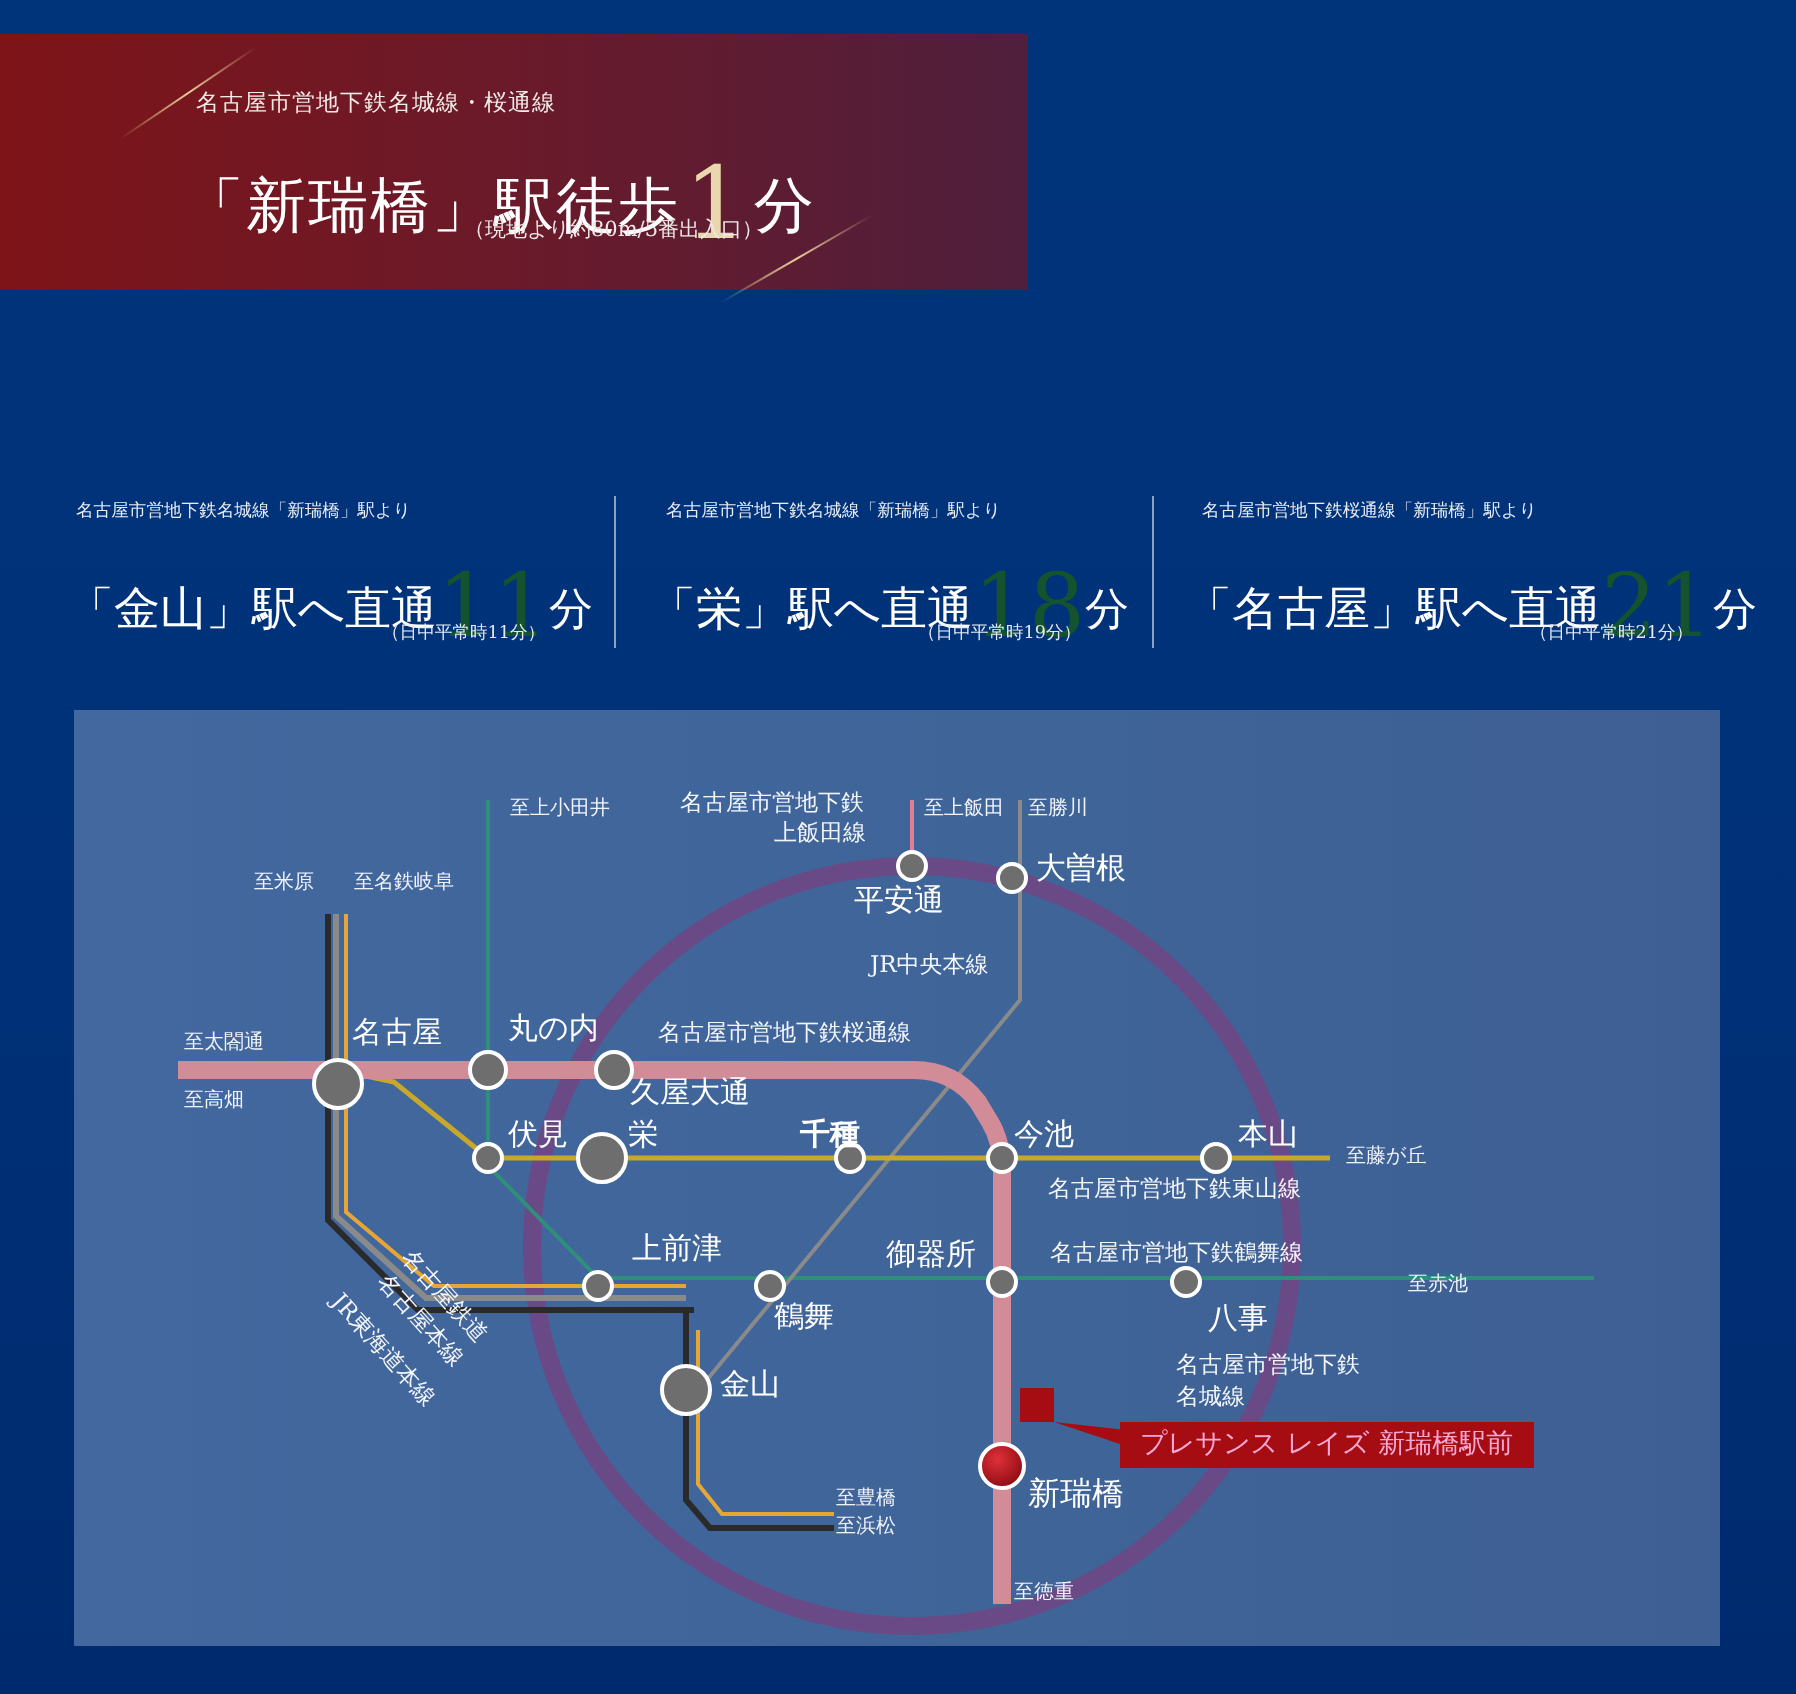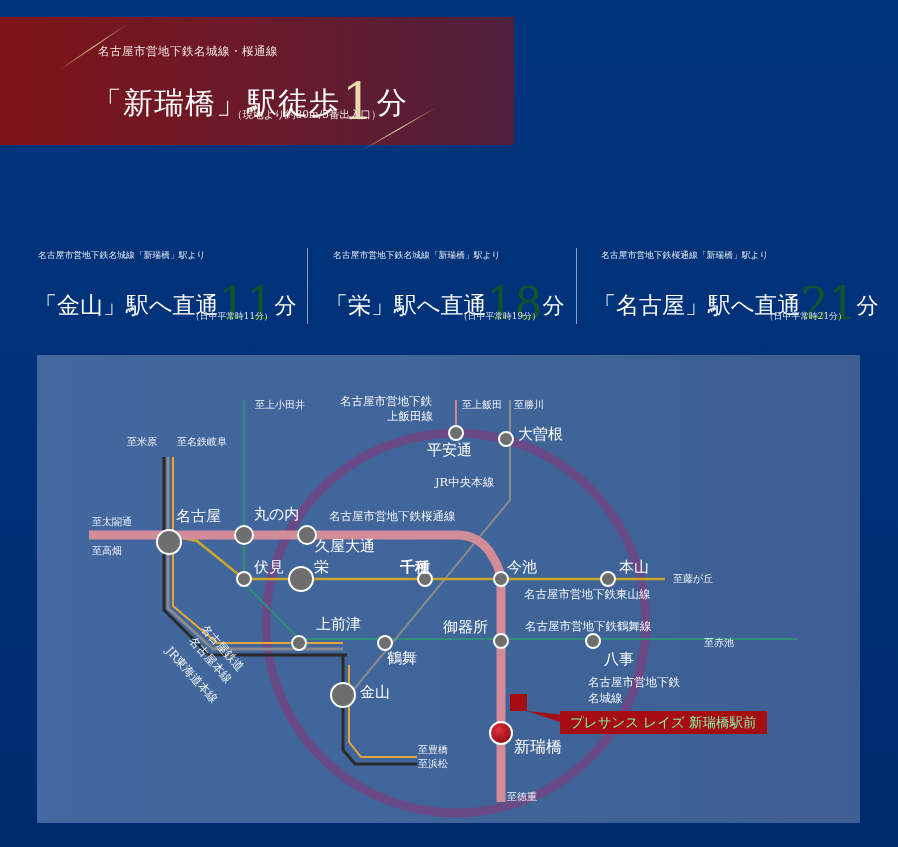--- a/index.html
+++ b/index.html
@@ -31,21 +31,21 @@
     position:absolute; left:37px; top:355px; width:823px; height:468px;
     background: linear-gradient(90deg, #43689f 0%, #3f6498 60%, #3e5f93 100%);
   }
   .map-panel svg { position:absolute; left:0; top:0; }
   .lbl { position:absolute; white-space:nowrap; color:#fff; line-height:1; }
   .st { font-size:15px; }
   .dest { font-size:10px; color:#f0f3fa; }
   .line-name { font-size:11.5px; color:#f4f6fb; }
   .prop-label {
     position:absolute; left:523px; top:356px; height:23px; padding:0 10px;
-    background:#a50d12; color:#86efac; font-size:13.5px; line-height:23px; white-space:nowrap;
+    background:#a50d12; color:#f9a8d4; font-size:13.5px; line-height:23px; white-space:nowrap;
   }
 </style>
 </head>
 <body>
 
 <div class="hero">
   <div class="gold-line" style="left:60px;top:52px;width:82px;transform:rotate(-34deg);"></div>
   <div class="gold-line" style="left:360px;top:134px;width:88px;transform:rotate(-30deg);"></div>
   <div class="sub">名古屋市営地下鉄名城線・桜通線</div>
   <div class="main"><span>「新瑞橋」駅徒歩</span><span class="num">1</span><span>分</span></div>

